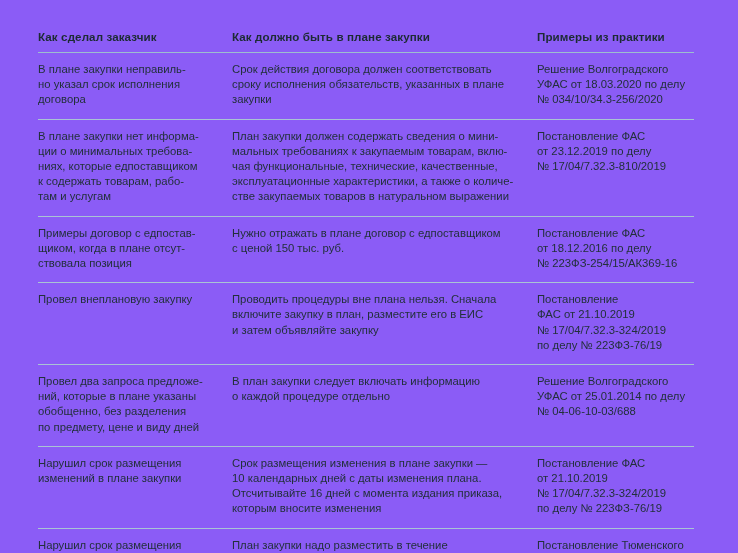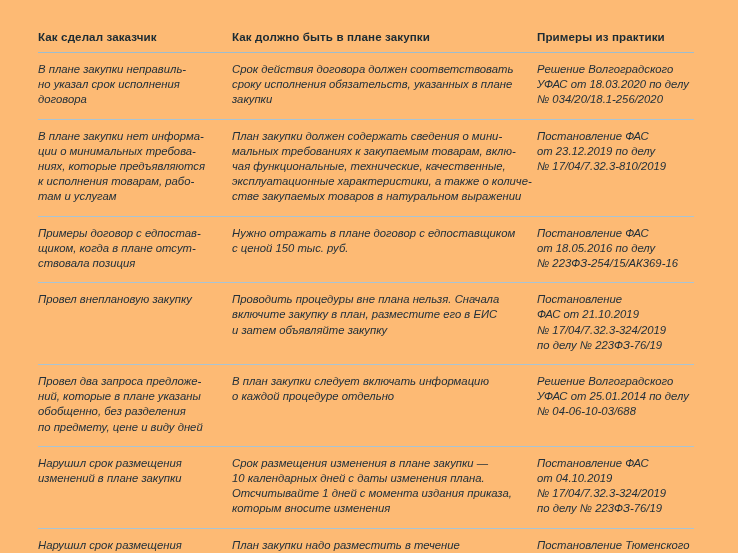--- a/index.html
+++ b/index.html
@@ -10,21 +10,21 @@
     width: 738px;
     height: 553px;
     background: #e3eef5;
     font-family: "Liberation Sans", sans-serif;
     overflow: hidden;
   }
   .page {
     position: relative;
     width: 738px;
     height: 553px;
-    background: #fdba74;
+    background: #8b5cf6;
     box-sizing: border-box;
   }
   .table-wrap {
     position: absolute;
     left: 38px;
     top: 30px;
     width: 656px;
   }
   table.practice-table {
     width: 656px;
@@ -47,21 +47,20 @@
   }
   table.practice-table th.last { padding-right: 0; margin-top: 16px; }
 
   table.practice-table td {
     vertical-align: top;
     font-size: 11.3px;
     line-height: 15.2px;
     color: #22303a;
     padding: 9px 14px 11px 0;
     border-bottom: 1px solid #a9c4d4;
-    font-style: italic;
   }
   table.practice-table td.last { padding-right: 0; }
   table.practice-table tr:last-child td {
     border-bottom: 1.6px solid #9dbdcf;
   }
   .cellline { display: block; white-space: pre; }
 </style>
 </head>
 <body>
 
@@ -88,29 +87,29 @@
               <span class="cellline">договора</span>
             </td>
             <td>
               <span class="cellline">Срок действия договора должен соответствовать</span>
               <span class="cellline">сроку исполнения обязательств, указанных в плане</span>
               <span class="cellline">закупки</span>
             </td>
             <td class="last">
               <span class="cellline">Решение Волгоградского</span>
               <span class="cellline">УФАС от 18.03.2020 по делу</span>
-              <span class="cellline">№ 034/20/18.1-256/2020</span>
+              <span class="cellline">№ 034/10/34.3-256/2020</span>
             </td>
           </tr>
           <tr>
             <td>
               <span class="cellline">В плане закупки нет информа-</span>
               <span class="cellline">ции о минимальных требова-</span>
-              <span class="cellline">ниях, которые предъявляются</span>
-              <span class="cellline">к исполнения товарам, рабо-</span>
+              <span class="cellline">ниях, которые едпоставщиком</span>
+              <span class="cellline">к содержать товарам, рабо-</span>
               <span class="cellline">там и услугам</span>
             </td>
             <td>
               <span class="cellline">План закупки должен содержать сведения о мини-</span>
               <span class="cellline">мальных требованиях к закупаемым товарам, вклю-</span>
               <span class="cellline">чая функциональные, технические, качественные,</span>
               <span class="cellline">эксплуатационные характеристики, а также о количе-</span>
               <span class="cellline">стве закупаемых товаров в натуральном выражении</span>
             </td>
             <td class="last">
@@ -124,21 +123,21 @@
               <span class="cellline">Примеры договор с едпостав-</span>
               <span class="cellline">щиком, когда в плане отсут-</span>
               <span class="cellline">ствовала позиция</span>
             </td>
             <td>
               <span class="cellline">Нужно отражать в плане договор с едпоставщиком</span>
               <span class="cellline">с ценой 150 тыс. руб.</span>
             </td>
             <td class="last">
               <span class="cellline">Постановление ФАС</span>
-              <span class="cellline">от 18.05.2016 по делу</span>
+              <span class="cellline">от 18.12.2016 по делу</span>
               <span class="cellline">№ 223ФЗ-254/15/АК369-16</span>
             </td>
           </tr>
           <tr>
             <td>
               <span class="cellline">Провел внеплановую закупку</span>
             </td>
             <td>
               <span class="cellline">Проводить процедуры вне плана нельзя. Сначала</span>
               <span class="cellline">включите закупку в план, разместите его в ЕИС</span>
@@ -169,26 +168,26 @@
             </td>
           </tr>
           <tr>
             <td>
               <span class="cellline">Нарушил срок размещения</span>
               <span class="cellline">изменений в плане закупки</span>
             </td>
             <td>
               <span class="cellline">Срок размещения изменения в плане закупки —</span>
               <span class="cellline">10 календарных дней с даты изменения плана.</span>
-              <span class="cellline">Отсчитывайте 1 дней с момента издания приказа,</span>
+              <span class="cellline">Отсчитывайте 16 дней с момента издания приказа,</span>
               <span class="cellline">которым вносите изменения</span>
             </td>
             <td class="last">
               <span class="cellline">Постановление ФАС</span>
-              <span class="cellline">от 04.10.2019</span>
+              <span class="cellline">от 21.10.2019</span>
               <span class="cellline">№ 17/04/7.32.3-324/2019</span>
               <span class="cellline">по делу № 223ФЗ-76/19</span>
             </td>
           </tr>
           <tr>
             <td>
               <span class="cellline">Нарушил срок размещения</span>
               <span class="cellline">плана закупки</span>
             </td>
             <td>

